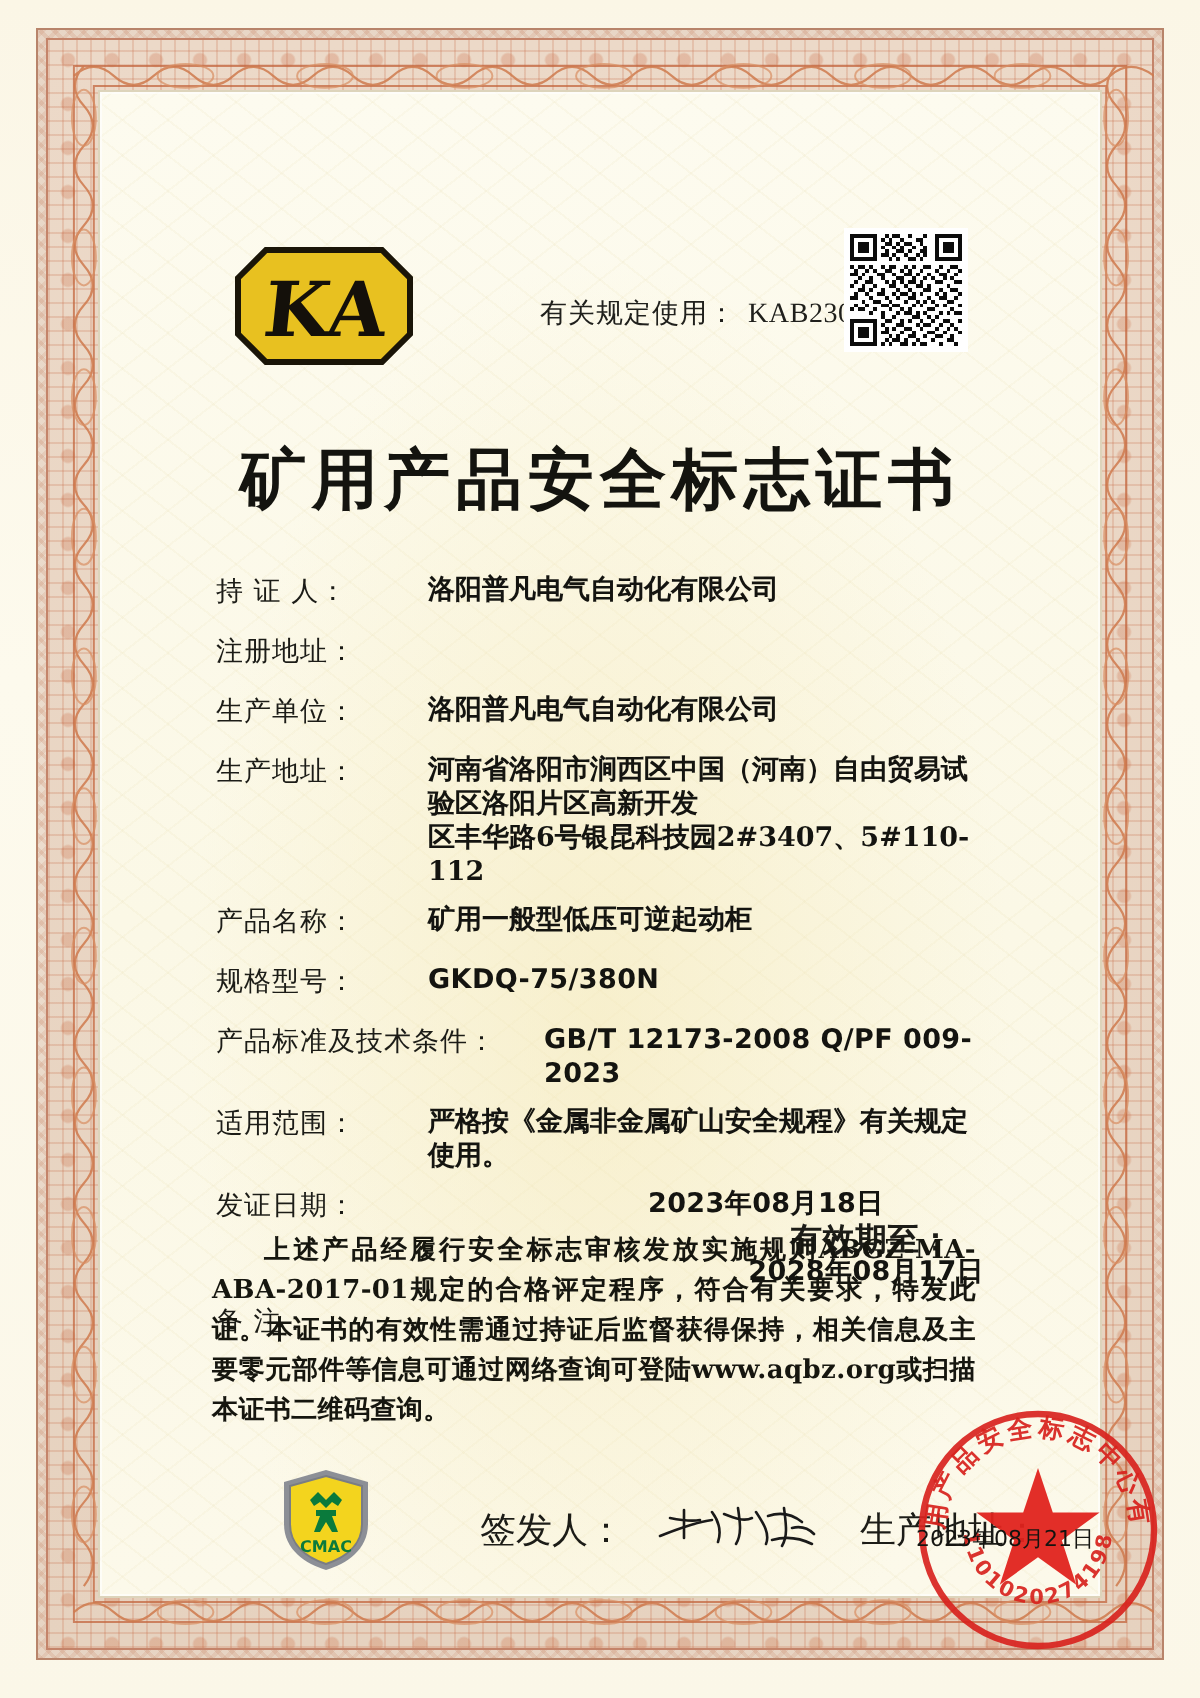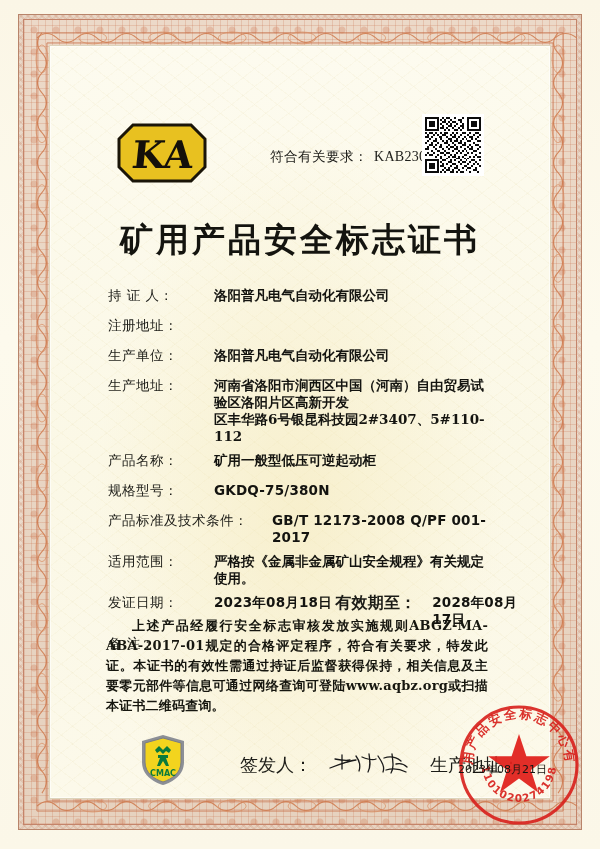--- a/index.html
+++ b/index.html
@@ -84,21 +84,21 @@
   .row.wide .lbl{flex:0 0 164px;}
   .row .val{
     flex:1;font-size:13.5px;color:#141410;line-height:17px;padding-top:3px;
     font-family:"DejaVu Serif","Liberation Serif",serif;font-weight:bold;
   }
   .row .val.mono{
     font-family:"DejaVu Sans","Liberation Sans",sans-serif;font-weight:bold;
     letter-spacing:.2px;
   }
   .row .val .l2{display:block;}
-  .row.dates .val{display:flex;align-items:flex-start;}
+  .row.dates .val{display:flex;align-items:flex-end;flex-direction:column;}
   .row.dates .d1{width:168px;}
   .row.dates .lbl2{
     font-family:"DejaVu Sans","Liberation Sans",sans-serif;font-weight:bold;
     font-size:16px;margin-right:16px;white-space:nowrap;color:#1c1c17;
   }
 
   
   .statement{
     position:absolute;left:56px;right:62px;top:570px;
     font-family:"DejaVu Serif","Liberation Serif",serif;font-weight:bold;
@@ -188,21 +188,21 @@
     <div class="inner">
 
       <div class="ka-logo">
         <svg width="92" height="60" viewBox="0 0 92 60" xmlns="http://www.w3.org/2000/svg">
           <polygon points="3,16 17,2 75,2 89,16 89,44 75,58 17,58 3,44" fill="#e8c120" stroke="#1a1508" stroke-width="3"></polygon>
           <text x="46" y="45" text-anchor="middle" font-family="DejaVu Serif, serif" font-size="38" font-weight="bold" fill="#14100a" transform="skewX(-6) translate(4,0)">KA</text>
         </svg>
       </div>
 
       <div class="cert-no">
-        <span>符合有关要求：</span><span class="num">KAB230044</span>
+        <span>有关规定使用：</span><span class="num">KAB230044</span>
       </div>
 
       <div class="qr">
         <svg width="56" height="56" viewBox="0 0 29 29" shape-rendering="crispEdges" xmlns="http://www.w3.org/2000/svg">
           <rect width="29" height="29" fill="#fff"></rect>
           <g fill="#0b0b0b">
             <path d="M0 0h7v7h-7z"></path>
               <path d="M22 0h7v7h-7z"></path>
               <path d="M0 22h7v7h-7z"></path>
           </g>
@@ -445,21 +445,21 @@
           <div class="val">矿用一般型低压可逆起动柜</div>
         </div>
 
         <div class="row">
           <div class="lbl">规格型号：</div>
           <div class="val mono">GKDQ-75/380N</div>
         </div>
 
         <div class="row wide">
           <div class="lbl">产品标准及技术条件：</div>
-          <div class="val mono">GB/T 12173-2008 Q/PF 001-2017</div>
+          <div class="val mono">GB/T 12173-2008 Q/PF 009-2023</div>
         </div>
 
         <div class="row">
           <div class="lbl">适用范围：</div>
           <div class="val">严格按《金属非金属矿山安全规程》有关规定使用。</div>
         </div>
 
         <div class="row dates">
           <div class="lbl">发证日期：</div>
           <div class="val mono">

